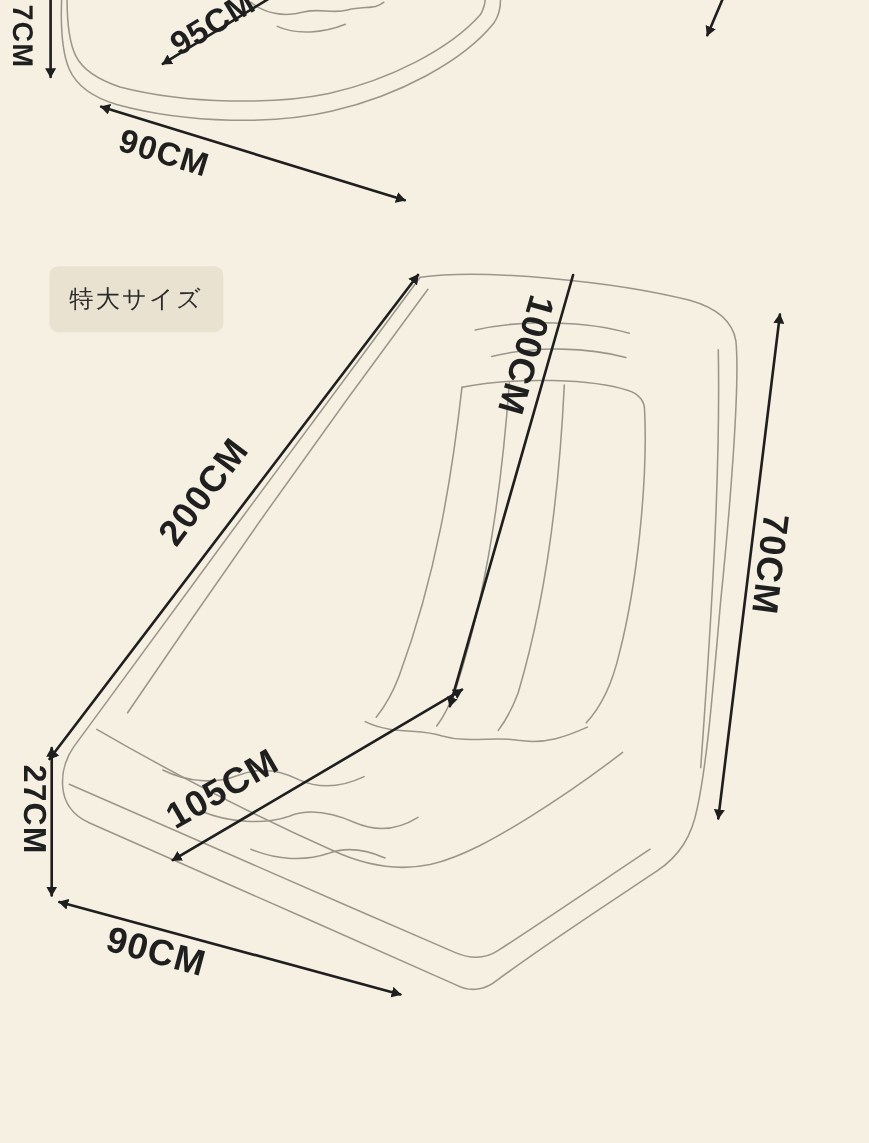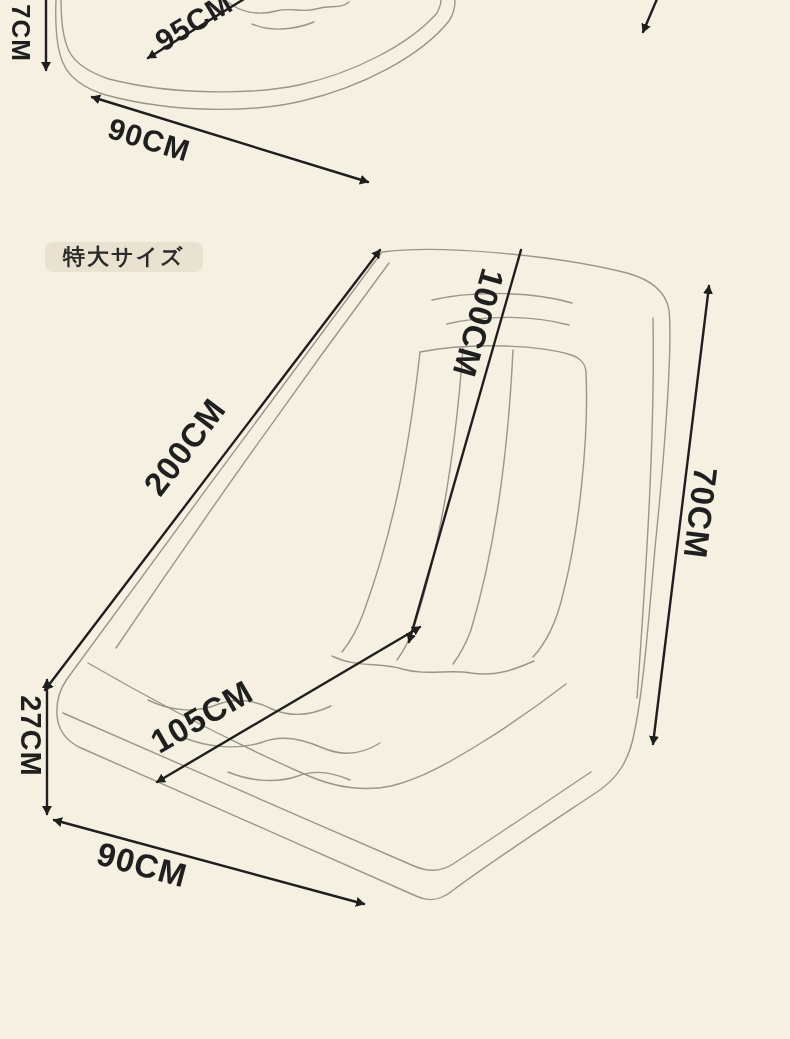--- a/index.html
+++ b/index.html
@@ -28,23 +28,23 @@
     white-space:nowrap;
     letter-spacing:1px;
     transform:translate(-50%,-50%) rotate(var(--rot,0deg));
   }
   .size-tag{
     position:absolute;
     left:45px;top:242px;
     background:var(--pill_bg);
     color:#2b2b2b;
     font-size:22px;
-    font-weight:700;
+    font-weight:400;
     letter-spacing:2px;
-    padding:0 18px;
+    padding:15px 18px;
     border-radius:8px;
   }
 </style>
 </head>
 <body>
 
 <div class="stage">
 
   <svg class="art-svg" width="790" height="1039" viewBox="0 0 790 1039">
     <defs>

